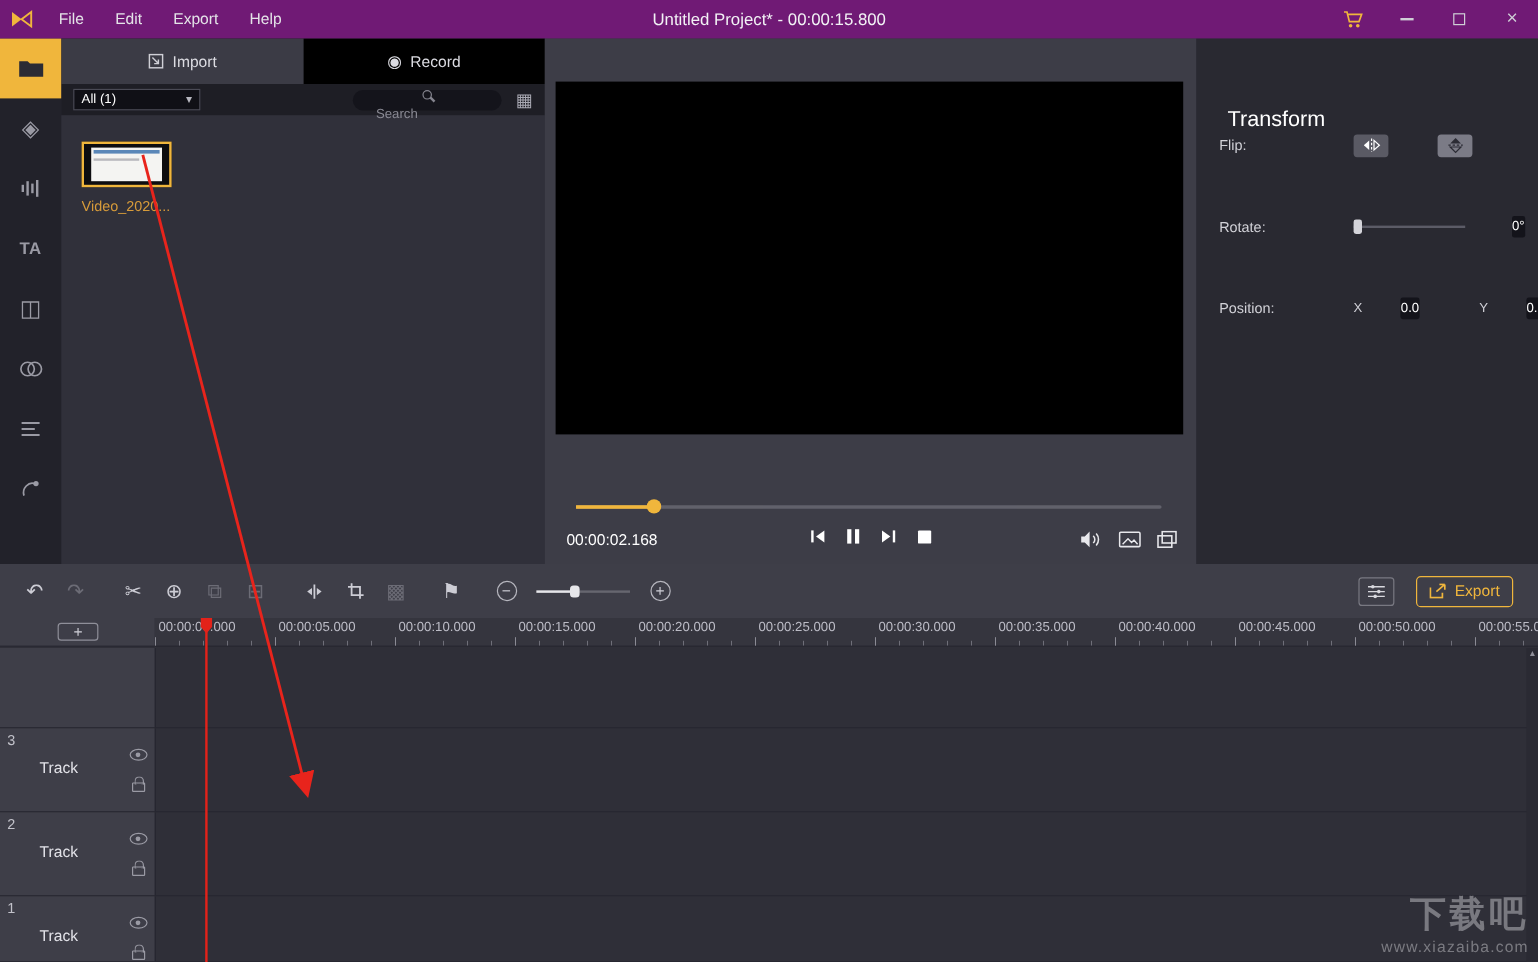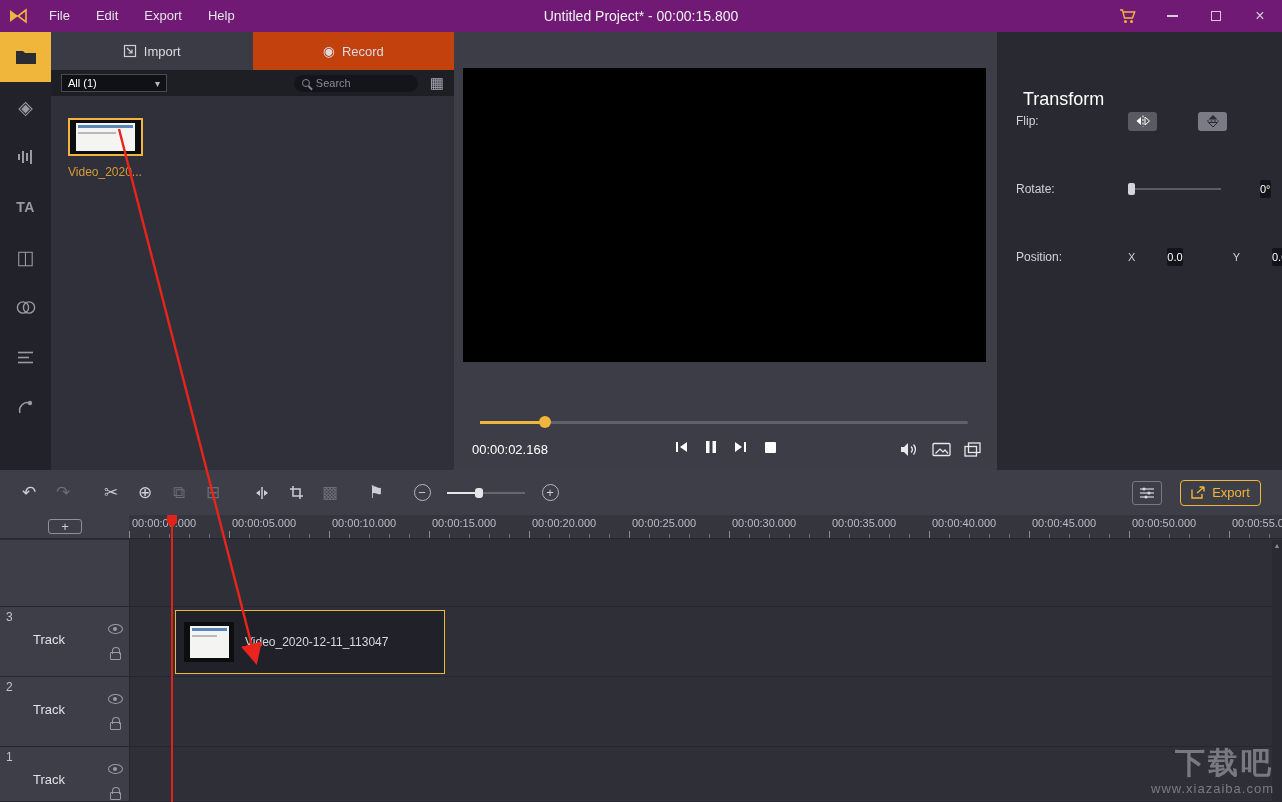--- a/index.html
+++ b/index.html
@@ -24,28 +24,28 @@
   .close-x { font-size:16px; line-height:1; }
 
   
   .left-rail { position:absolute; left:0; top:32px; width:51px; height:438px; background:#22222a; z-index:5; }
   .rail-item { width:51px; height:50px; display:flex; align-items:center; justify-content:center; color:#9a9aa4; font-size:19px; cursor:pointer; }
   .rail-item.active { background:#f0b63c; color:#2b2b34; }
   .rail-ta { font-size:14px; letter-spacing:0.5px; font-weight:bold; }
 
   
   .media-panel { position:absolute; left:51px; top:32px; width:403px; height:438px; background:#30303a; }
-  .media-tabs { position:absolute; left:0; top:0; right:0; height:38px; background:#c2410c; display:flex; }
+  .media-tabs { position:absolute; left:0; top:0; right:0; height:38px; background:#000000; display:flex; }
   .media-tab { flex:1; display:flex; align-items:center; justify-content:center; gap:7px; font-size:13px; color:#dcdce2; cursor:pointer; }
   .media-tab.active { background:#3b3b45; }
   .record-dot { font-size:14px; color:#dcdce2; }
   .media-filter { position:absolute; left:0; top:38px; right:0; height:26px; background:#1e1e25; display:flex; align-items:center; padding:0 10px; }
   .filter-select { width:106px; height:18px; background:#101016; border:1px solid #4a4a55; display:flex; align-items:center; justify-content:space-between; padding:0 6px; font-size:11px; color:#ffffff; cursor:pointer; }
   .chev { font-size:10px; color:#b8b8c0; }
-  .search-box { margin-left:auto; margin-right:12px; width:124px; height:17px; background:#14141b; border-radius:9px; display:flex; align-items:center; padding:0 8px; gap:6px; }
+  .search-box { margin-left:auto; margin-right:12px; width:124px; height:17px; background:#14141b; border-radius:9px; display:flex; align-items:center; padding:0 8px; gap:6px;flex-direction:column; }
   .mag { width:8px; height:8px; border:1.5px solid #85858f; border-radius:50%; position:relative; flex:none; }
   .mag::after { content:""; position:absolute; width:5px; height:1.5px; background:#85858f; transform:rotate(45deg); right:-4px; bottom:-2px; }
   .search-input { background:transparent; border:none; outline:none; color:#cfcfd6; font-size:11px; width:85px; font-family:"Liberation Sans",sans-serif; }
   .search-input::placeholder { color:#8a8a94; }
   .grid-btn { color:#a8a8b2; font-size:15px; cursor:pointer; }
   .media-item { position:absolute; left:17px; top:86px; cursor:pointer; }
   .media-thumb { width:75px; height:38px; border:2px solid #f0b63c; background:#0d0d10; display:flex; align-items:center; justify-content:center; }
   .thumb-inner { background:#f4f4f2; width:82%; height:84%; position:relative; overflow:hidden; }
   .thumb-inner::before { content:""; position:absolute; left:2px; top:2px; right:2px; height:3px; background:#5a87b8; }
   .thumb-inner::after { content:""; position:absolute; left:2px; top:9px; width:65%; height:2px; background:#b9b9bd;
@@ -474,26 +474,20 @@
     <div class="tl-row" style="top:232px;height:55px">
       <div class="row-head">
         <span class="track-num">1</span>
         <span class="track-label">Track</span>
         <span class="eye"></span>
         <span class="lock"></span>
       </div>
       <div class="row-body"></div>
     </div>
 
-    <div class="clip">
-      <div class="media-thumb clip-thumb">
-        <div class="thumb-inner"></div>
-      </div>
-      <span class="clip-label">Video_2020-12-11_113047</span>
-    </div>
 
     <div class="playhead-cap"></div>
     <div class="playhead-line"></div>
 
     <div class="tl-scroll">
       <span class="tl-scroll-up">▲</span>
     </div>
   </div>
 
   <svg class="drag-arrow" width="1282" height="802" viewBox="0 0 1282 802">

